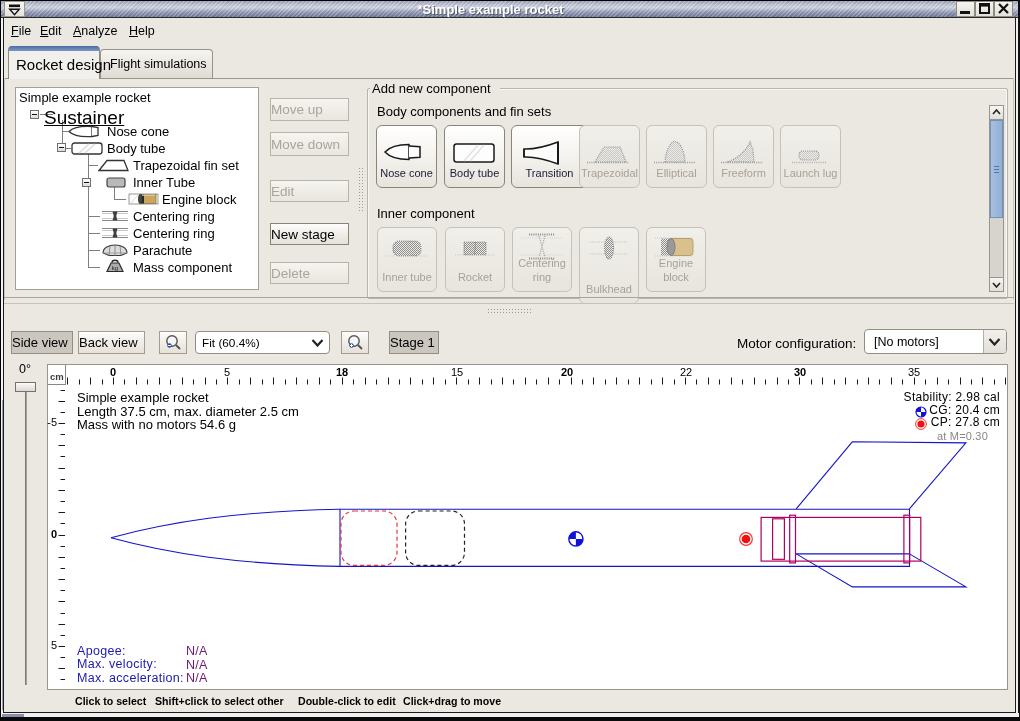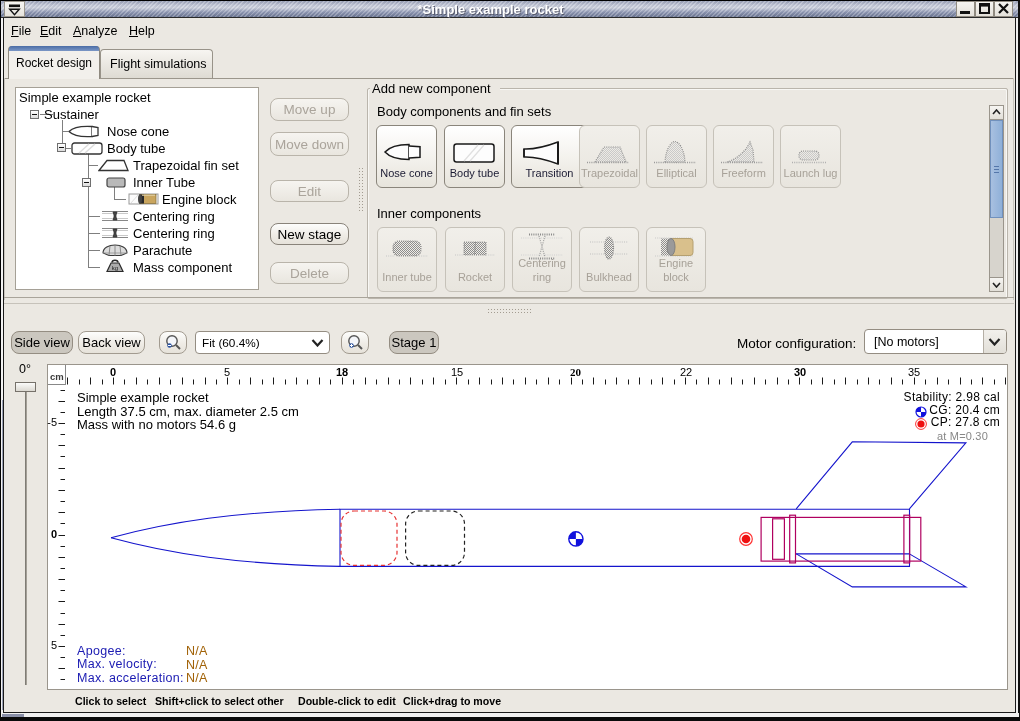--- a/index.html
+++ b/index.html
@@ -1,21 +1,21 @@
 <!DOCTYPE html>
 <html><head>
 <meta charset="utf-8">
 <style>
 html,body{margin:0;padding:0;}
 body{width:1020px;height:721px;position:relative;overflow:hidden;
   font-family:"Liberation Sans",sans-serif;background:#ebe8e2;}
 .abs{position:absolute;}
-.btn{position:absolute;box-sizing:border-box;border:1px solid #a29b90;border-radius:8px;
+.btn{position:absolute;box-sizing:border-box;border:1px solid #a29b90;border-radius:0;
   background:linear-gradient(#fdfdfc,#efece6 55%,#e6e2da);
-  font-size:13.5px;color:#000;text-align:center;}
+  font-size:13.5px;color:#000;text-align:left;}
 .btn.dis{color:#aaa49b;border-color:#b9b4aa;background:linear-gradient(#f6f4f0,#e9e6df);}
 .btn.pressed{background:#cbc7bf;border-color:#948d82;}
 .btn span{position:absolute;left:0;right:0;}
 .lbl{position:absolute;white-space:nowrap;}
 .cbtn{position:absolute;box-sizing:border-box;border-radius:6px;}
 .cbtn.en{border:1px solid #8a857b;background:linear-gradient(#ffffff,#f3f1ec 55%,#e7e4dc);}
 .cbtn.dis{border:1px solid #c6c2b9;background:linear-gradient(#f1efea,#e8e5de);}
 .cbtn .cap{position:absolute;left:0;right:0;text-align:center;font-size:11px;line-height:13.5px;}
 .cbtn.en .cap{color:#1b1b33;}
 .cbtn.dis .cap{color:#a7a198;}
@@ -66,21 +66,21 @@
 <div class="lbl" style="left:73px;top:24px;font-size:12.5px;"><u>A</u>nalyze</div>
 <div class="lbl" style="left:129px;top:24px;font-size:12.5px;"><u>H</u>elp</div>
 
 <div class="abs" style="left:4px;top:78px;width:1010px;height:1px;background:#9b968c;"></div>
 <div class="abs" style="left:4px;top:78px;width:1px;height:222px;background:#c9c5bd;"></div>
 <div class="abs" style="left:1013px;top:78px;width:1px;height:222px;background:#c9c5bd;"></div>
 <div class="abs" style="left:100px;top:49px;width:113px;height:29px;box-sizing:border-box;border:1px solid #989389;border-bottom:none;border-radius:4px 4px 0 0;background:linear-gradient(#f7f5f1,#dedbd3);"></div>
 <div class="lbl" style="left:110px;top:57px;font-size:12.5px;">Flight simulations</div>
 <div class="abs" style="left:8px;top:46px;width:92px;height:33px;box-sizing:border-box;border:1px solid #8f8a80;border-bottom:none;border-radius:4px 4px 0 0;background:#f2f0ec;"></div>
 <div class="abs" style="left:9px;top:46px;width:90px;height:5px;border-radius:3px 3px 0 0;background:linear-gradient(#4a6ca5,#7b97c6);"></div>
-<div class="lbl" style="left:16px;top:56px;font-size:12px;">Rocket design</div>
+<div class="lbl" style="left:16px;top:56px;font-size:15px;">Rocket design</div>
 
 <div class="abs" style="left:15px;top:87px;width:244px;height:203px;background:#fff;border:1px solid #a5a096;box-sizing:border-box;"></div>
 
 <div class="abs" style="left:62px;top:120px;width:1px;height:23px;background:#7f7f7f;"></div>
 <div class="abs" style="left:62px;top:131px;width:6px;height:1px;background:#7f7f7f;"></div>
 <div class="abs" style="left:40px;top:114px;width:13px;height:1px;background:#7f7f7f;"></div>
 <div class="abs" style="left:62px;top:148px;width:1px;height:0px;background:#7f7f7f;"></div>
 <div class="abs" style="left:66px;top:148px;width:5px;height:1px;background:#7f7f7f;"></div>
 <div class="abs" style="left:88px;top:153px;width:1px;height:114px;background:#7f7f7f;"></div>
 <div class="abs" style="left:88px;top:165px;width:10px;height:1px;background:#7f7f7f;"></div>
@@ -92,21 +92,21 @@
 <div class="abs" style="left:114px;top:199px;width:12px;height:1px;background:#7f7f7f;"></div>
 
 <div class="abs" style="left:30px;top:110px;width:9px;height:9px;box-sizing:border-box;border:1px solid #6f6f6f;background:linear-gradient(#fff,#dcdcdc);"></div>
 <div class="abs" style="left:32px;top:114px;width:5px;height:1px;background:#111;"></div>
 <div class="abs" style="left:57px;top:143px;width:9px;height:9px;box-sizing:border-box;border:1px solid #6f6f6f;background:linear-gradient(#fff,#dcdcdc);"></div>
 <div class="abs" style="left:59px;top:147px;width:5px;height:1px;background:#111;"></div>
 <div class="abs" style="left:82px;top:178px;width:9px;height:9px;box-sizing:border-box;border:1px solid #6f6f6f;background:linear-gradient(#fff,#dcdcdc);"></div>
 <div class="abs" style="left:84px;top:182px;width:5px;height:1px;background:#111;"></div>
 
 <div class="lbl" style="left:19px;top:90px;font-size:13px;">Simple example rocket</div>
-<div class="lbl" style="left:44px;top:107px;font-size:13px;">Sustainer</div>
+<div class="lbl" style="left:44px;top:107px;font-size:19px;text-decoration:underline;">Sustainer</div>
 <div class="lbl" style="left:107px;top:124px;font-size:13px;">Nose cone</div>
 <div class="lbl" style="left:107px;top:141px;font-size:13px;">Body tube</div>
 <div class="lbl" style="left:133px;top:158px;font-size:13px;">Trapezoidal fin set</div>
 <div class="lbl" style="left:133px;top:175px;font-size:13px;">Inner Tube</div>
 <div class="lbl" style="left:162px;top:192px;font-size:13px;">Engine block</div>
 <div class="lbl" style="left:133px;top:209px;font-size:13px;">Centering ring</div>
 <div class="lbl" style="left:133px;top:226px;font-size:13px;">Centering ring</div>
 <div class="lbl" style="left:133px;top:243px;font-size:13px;">Parachute</div>
 <div class="lbl" style="left:133px;top:260px;font-size:13px;">Mass component</div>
 
@@ -169,21 +169,21 @@
     <span style="top:2.5px;">Delete</span>
   </div>
 
 <div class="abs" style="left:358px;top:167px;width:6px;height:46px;background-image:radial-gradient(circle,#a29b90 0.8px,rgba(0,0,0,0) 0.9px);background-size:3px 3px;"></div>
 
 <div class="abs" style="left:367px;top:88px;width:641px;height:211px;box-sizing:border-box;border:1px solid #bab5ac;border-radius:2px;"></div>
 <div class="abs" style="left:368px;top:89px;width:639px;height:209px;box-sizing:border-box;border:1px solid #f8f7f4;border-radius:2px;"></div>
 <div class="abs" style="left:370px;top:81px;width:130px;height:14px;background:#ebe8e2;"></div>
 <div class="lbl" style="left:372px;top:81px;font-size:13px;font-weight:normal;">Add new component</div>
 <div class="lbl" style="left:377px;top:104px;font-size:13px;">Body components and fin sets</div>
-<div class="lbl" style="left:377px;top:206px;font-size:13px;">Inner components</div>
+<div class="lbl" style="left:377px;top:206px;font-size:13px;">Inner component</div>
 
 <div class="cbtn en" style="left:376px;top:125px;width:61px;height:63px;">
     <span class="cap" style="bottom:7px;">Nose cone</span>
   </div>
 <div class="cbtn en" style="left:444px;top:125px;width:61px;height:63px;">
     <span class="cap" style="bottom:7px;">Body tube</span>
   </div>
 <div class="cbtn en" style="left:511px;top:125px;width:77px;height:63px;">
     <span class="cap" style="bottom:7px;">Transition</span>
   </div>
@@ -244,21 +244,21 @@
 
 <div class="cbtn dis" style="left:377px;top:227px;width:60px;height:65px;">
     <span class="cap" style="bottom:7px;">Inner tube</span>
   </div>
 <div class="cbtn dis" style="left:445px;top:227px;width:60px;height:65px;">
     <span class="cap" style="bottom:7px;">Rocket</span>
   </div>
 <div class="cbtn dis" style="left:512px;top:227px;width:60px;height:65px;">
     <span class="cap" style="bottom:7px;">Centering<br>ring</span>
   </div>
-<div class="cbtn dis" style="left:579px;top:227px;width:60px;height:65px;">
+<div class="cbtn dis" style="left:579px;top:227px;width:60px;height:77px;">
     <span class="cap" style="bottom:7px;">Bulkhead</span>
   </div>
 <div class="cbtn dis" style="left:646px;top:227px;width:60px;height:65px;">
     <span class="cap" style="bottom:7px;">Engine<br>block</span>
   </div>
 
 <svg class="abs" style="left:384px;top:234px;" width="46" height="28" viewBox="0 0 46 28">
  <rect x="9" y="7" width="28" height="15" rx="6" fill="url(#stip)" stroke="#8a8a8a" stroke-width="1.2" stroke-dasharray="1 1.2"></rect>
  <path d="M2 22 L11 22 M35 22 L44 22" stroke="#c5c5c5" stroke-width="1.2" stroke-dasharray="1 1.2"></path>
 </svg>
@@ -456,21 +456,21 @@
 <line x1="12.5" y1="314.5" x2="17" y2="314.5" stroke="#1a1a1a" stroke-width="1"></line>
  <line x1="0" y1="19.5" x2="17" y2="19.5" stroke="#888" stroke-width="1"></line>
  <line x1="17.5" y1="0" x2="17.5" y2="20" stroke="#888" stroke-width="1"></line>
 </svg>
 <div class="lbl" style="left:50px;top:371px;font-size:9.5px;font-weight:bold;color:#3a3a3a;">cm</div>
 
 <div class="lbl" style="left:103px;top:366px;width:20px;text-align:center;font-size:11px;font-weight:bold;">0</div>
 <div class="lbl" style="left:217px;top:366px;width:20px;text-align:center;font-size:11px;">5</div>
 <div class="lbl" style="left:332px;top:366px;width:20px;text-align:center;font-size:11px;font-weight:bold;">18</div>
 <div class="lbl" style="left:447px;top:366px;width:20px;text-align:center;font-size:11px;">15</div>
-<div class="lbl" style="left:561px;top:366px;width:20px;text-align:right;font-size:11px;font-weight:bold;font-family:Liberation Serif, serif;">20</div>
+<div class="lbl" style="left:561px;top:366px;width:20px;text-align:left;font-size:11px;font-weight:bold;">20</div>
 <div class="lbl" style="left:676px;top:366px;width:20px;text-align:center;font-size:11px;">22</div>
 <div class="lbl" style="left:790px;top:366px;width:20px;text-align:center;font-size:11px;font-weight:bold;">30</div>
 <div class="lbl" style="left:904px;top:366px;width:20px;text-align:center;font-size:11px;">35</div>
 
 <div class="lbl" style="left:46px;top:416px;width:11px;text-align:right;font-size:11px;">-5</div>
 <div class="lbl" style="left:46px;top:528px;width:11px;text-align:right;font-size:11px;font-weight:bold;">0</div>
 <div class="lbl" style="left:46px;top:639px;width:11px;text-align:right;font-size:11px;">5</div>
 
 <svg class="abs" style="left:65px;top:385px;" width="942" height="304" viewBox="0 0 942 304">
  <g fill="none" stroke="#1414cc" stroke-width="1.1">
@@ -514,18 +514,18 @@
 <svg class="abs" style="left:915px;top:406px;" width="12" height="12" viewBox="0 0 12 12">
  <circle cx="6" cy="6" r="5" fill="#fff" stroke="#1111dd" stroke-width="1.2"></circle>
  <path d="M6 6 L6 1 A5 5 0 0 0 1 6 Z" fill="#1111dd"></path>
  <path d="M6 6 L6 11 A5 5 0 0 0 11 6 Z" fill="#1111dd"></path>
 </svg>
 <svg class="abs" style="left:915px;top:418px;" width="12" height="12" viewBox="0 0 12 12">
  <circle cx="6" cy="6" r="5.4" fill="none" stroke="#ff3333" stroke-width="1"></circle>
  <circle cx="6" cy="6" r="3.6" fill="#ee1111"></circle>
 </svg>
 <div class="lbl" style="left:77px;top:645px;font-size:12.5px;color:#1a1ab2;letter-spacing:0.3px;line-height:13.4px;">Apogee:<br>Max. velocity:<br>Max. acceleration:</div>
-<div class="lbl" style="left:186px;top:645px;font-size:12.5px;color:#a16207;letter-spacing:0.3px;line-height:13.5px;">N/A<br>N/A<br>N/A</div>
+<div class="lbl" style="left:186px;top:645px;font-size:12.5px;color:#701a75;letter-spacing:0.3px;line-height:13.5px;">N/A<br>N/A<br>N/A</div>
 
 <div class="lbl" style="left:75px;top:695px;font-size:10.6px;font-weight:bold;">Click to select</div>
 <div class="lbl" style="left:155px;top:695px;font-size:10.6px;font-weight:bold;">Shift+click to select other</div>
 <div class="lbl" style="left:298px;top:695px;font-size:10.6px;font-weight:bold;">Double-click to edit</div>
 <div class="lbl" style="left:403px;top:695px;font-size:10.6px;font-weight:bold;">Click+drag to move</div>
 
 </body></html>

